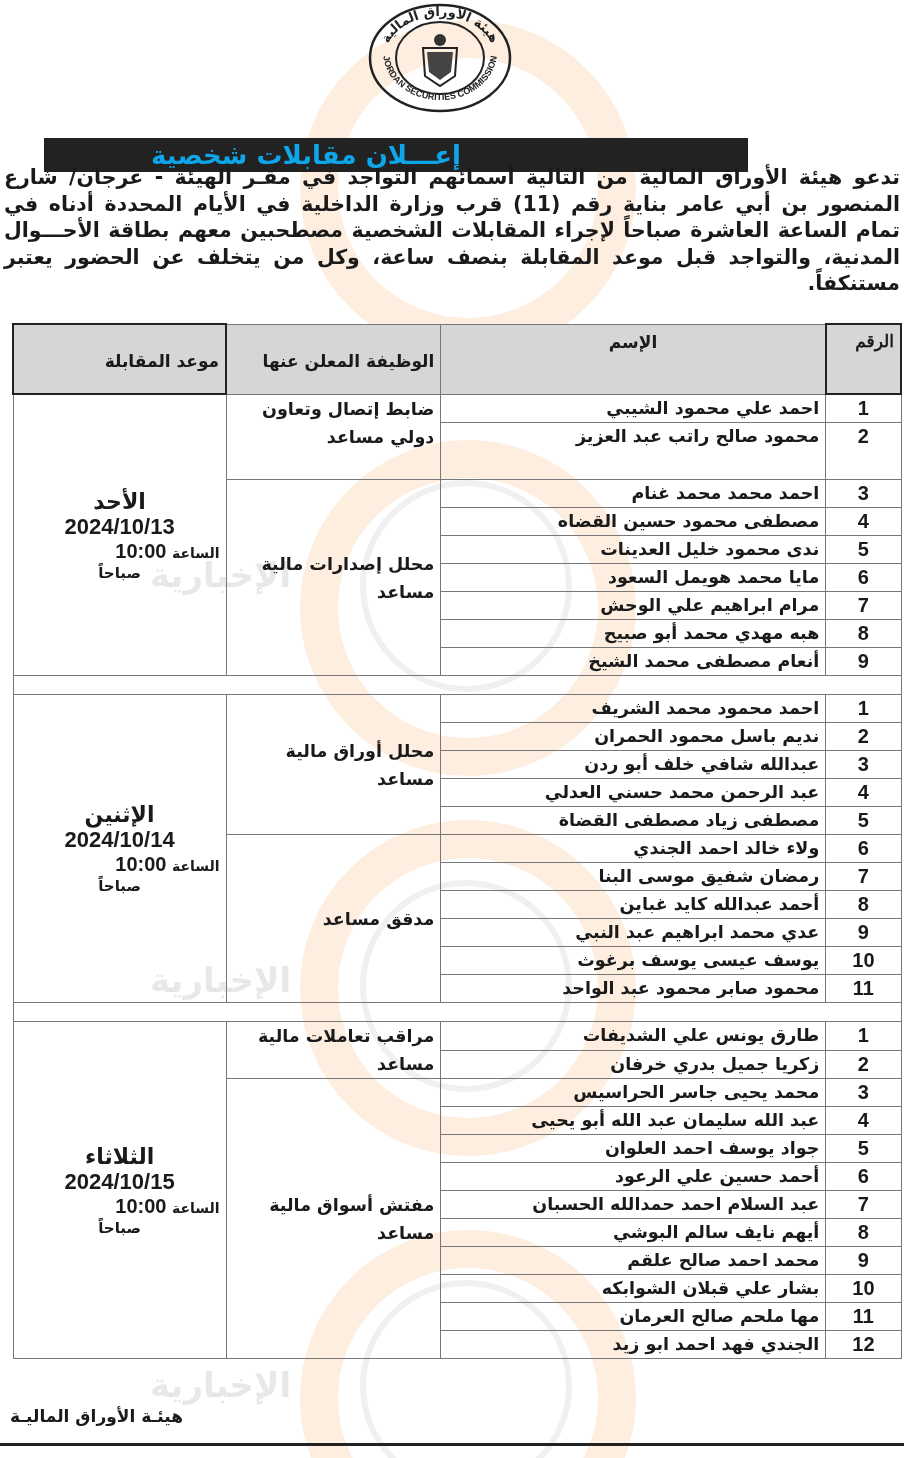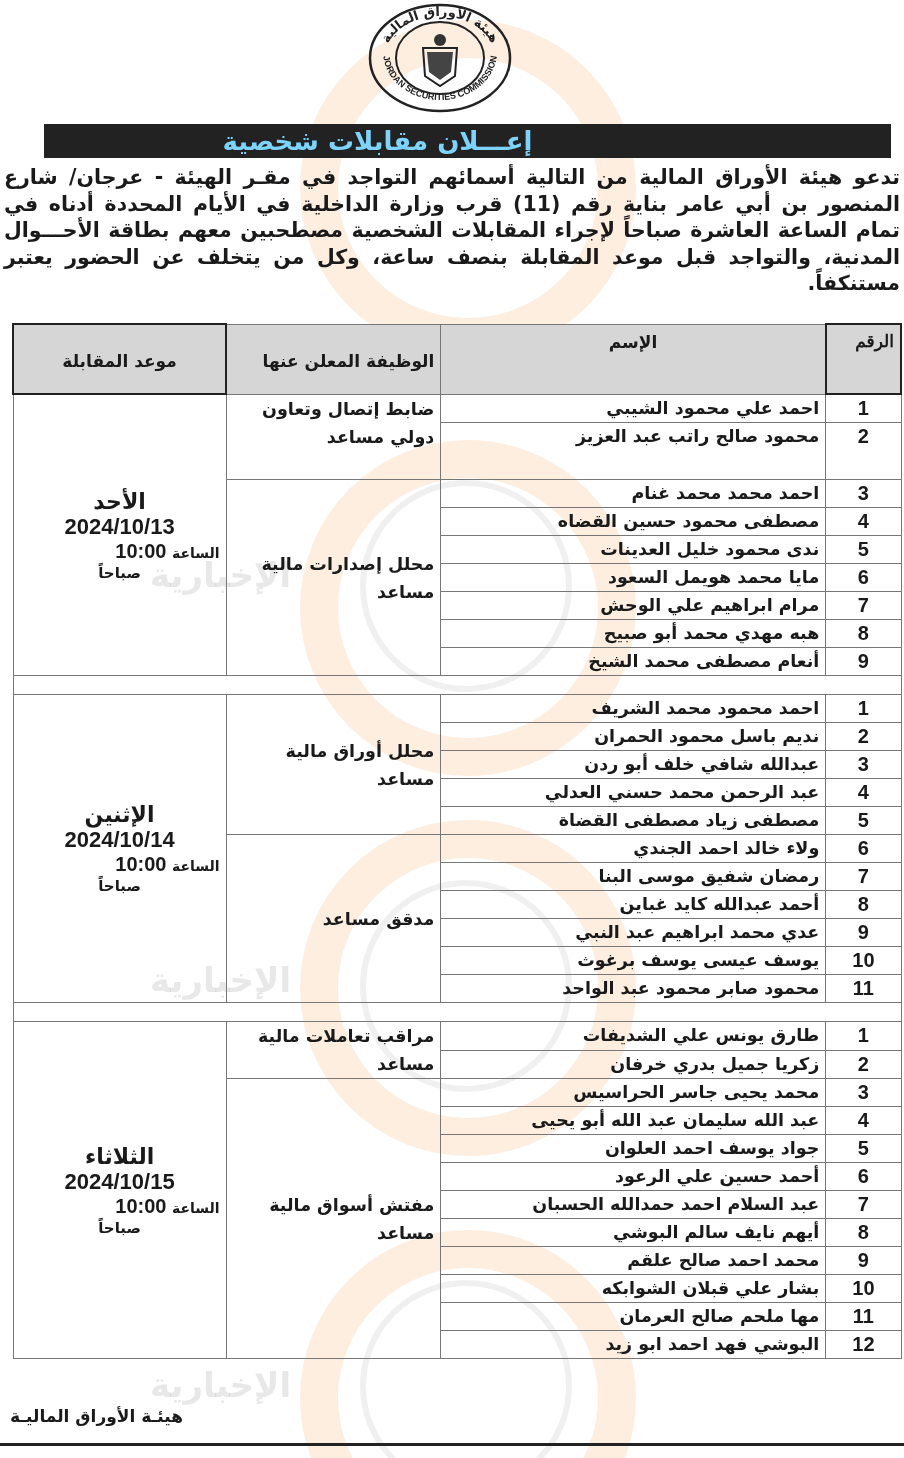--- a/index.html
+++ b/index.html
@@ -10,22 +10,22 @@
   .watermark { position: absolute; pointer-events: none; z-index: 0; }
   .wm-ring { border-radius: 50%; border: 38px solid rgba(240,150,60,0.16); }
   .wm-clock { border-radius: 50%; border: 6px solid rgba(140,140,140,0.13); }
   .wm-text { color: rgba(150,150,150,0.22); font-weight: bold; font-size: 34px; direction: rtl; }
   .page { position: relative; z-index: 1; }
 
   .logo { position: absolute; left: 365px; top: 2px; width: 150px; height: 112px; }
   .logo svg { width: 100%; height: 100%; }
 
   .title-bar {
-    position: absolute; left: 44px; top: 124px; width: 847px; height: 34px;
-    background: #222; color: #7dd3fc; direction: rtl; text-align: center;
+    position: absolute; left: 44px; top: 138px; width: 704px; height: 34px;
+    background: #222; color: #0ea5e9; direction: rtl; text-align: center;
   }
   .title-bar span { display:inline-block; font-size: 26px; font-weight: bold; line-height: 34px; padding: 0 16px; transform: translateX(-90px); }
 
   .intro {
     position: absolute; left: 4px; top: 164px; width: 896px; direction: rtl; text-align: justify;
     font-size: 20.5px; font-weight: bold; line-height: 26.5px; text-align-last: right;
   }
 
   table.sched {
     position: absolute; left: 12px; top: 323px; width: 890px; border-collapse: collapse; direction: rtl;
@@ -86,21 +86,21 @@
   </div>
 
   <div class="intro">تدعو هيئة الأوراق المالية من التالية أسمائهم التواجد في مقـر الهيئة - عرجان/ شارع المنصور بن أبي عامر بناية رقم (11) قرب وزارة الداخلية في الأيام المحددة أدناه في تمام الساعة العاشرة صباحاً لإجراء المقابلات الشخصية مصطحبين معهم بطاقة الأحـــوال المدنية، والتواجد قبل موعد المقابلة بنصف ساعة، وكل من يتخلف عن الحضور يعتبر مستنكفاً.</div>
 
   <table class="sched">
     <thead>
       <tr>
         <th class="num outer" style="text-align:right;">الرقم</th>
         <th class="name" style="text-align:center;">الإسم</th>
         <th class="job" style="vertical-align:top;">الوظيفة المعلن عنها</th>
-        <th class="date outer" style="vertical-align:top;">موعد المقابلة</th>
+        <th class="date outer" style="vertical-align:top;text-align:right;">موعد المقابلة</th>
       </tr>
     </thead>
     <tbody id="tbody">
         <tr class="row">
           <td class="num">1</td>
           <td class="name">احمد علي محمود الشيبي</td>
           <td class="job" rowspan="2" style="vertical-align:top !important;">ضابط إتصال وتعاون دولي مساعد</td>
           <td class="date" rowspan="9">
             <span class="day">الأحد</span>
             <span class="dt">2024/10/13</span>
@@ -246,20 +246,20 @@
         <tr class="row">
           <td class="num">10</td>
           <td class="name">بشار علي قبلان الشوابكه</td>
         </tr>
         <tr class="row">
           <td class="num">11</td>
           <td class="name">مها ملحم صالح العرمان</td>
         </tr>
         <tr class="row">
           <td class="num">12</td>
-          <td class="name">البوشي فهد احمد ابو زيد</td>
+          <td class="name">الجندي فهد احمد ابو زيد</td>
         </tr>
       </tbody>
   </table>
 
   <div class="footer-sign">هيئـة الأوراق الماليـة</div>
   <div class="footer-line"></div>
 </div>
 
 </body></html>

